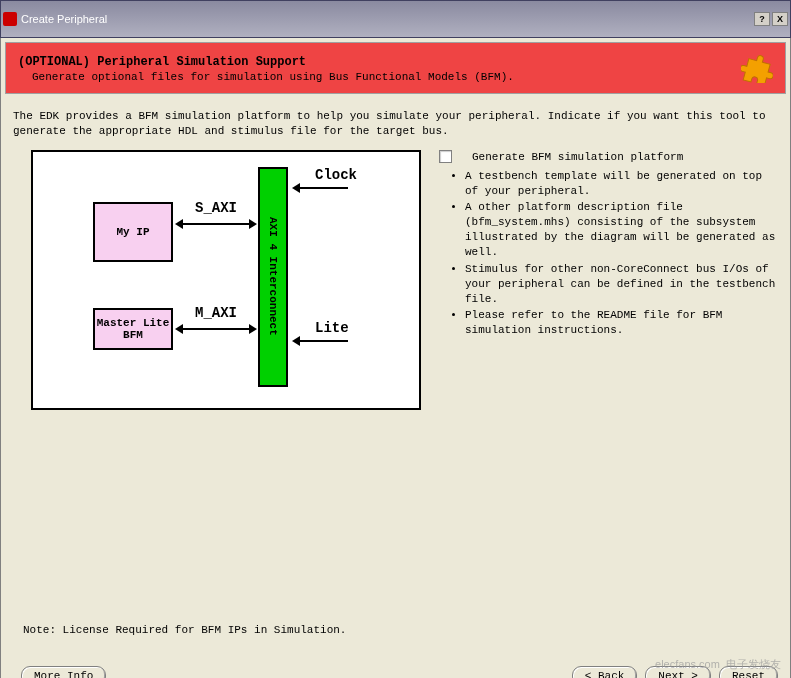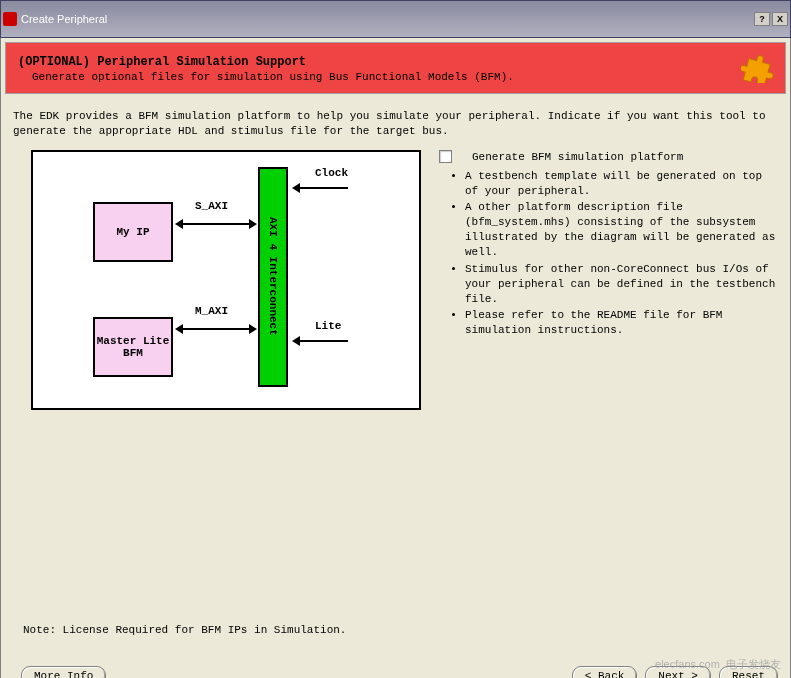--- a/index.html
+++ b/index.html
@@ -38,21 +38,21 @@
 .btn { background: #ece9d8; border: 1px solid #808080; box-shadow: inset 1px 1px 0 #fff, inset -1px -1px 0 #a0a0a0; padding: 3px 12px; font-family: "Courier New", monospace; font-size: 11px; cursor: pointer; }
 .btn u { text-decoration: underline; }
 .footer .spacer { flex: 1; }
 .footer .btn { margin-left: 8px; border-radius: 9px; }
 
 .watermark { position: absolute; bottom: 6px; right: 10px; color: #999; font-family: Tahoma, sans-serif; font-size: 11px; opacity: 0.7; pointer-events: none; }
 
 .ip-box { position: absolute; background: #f8d0f0; border: 2px solid #000; font-weight: bold; font-size: 11px; display: flex; align-items: center; justify-content: center; text-align: center; padding: 4px; }
 .interconnect { position: absolute; left: 225px; top: 15px; width: 30px; height: 220px; background: #00d000; border: 2px solid #000; display: flex; align-items: center; justify-content: center; }
 .interconnect .vtext { writing-mode: vertical-rl; font-weight: bold; font-size: 11px; }
-.arrow-label { position: absolute; font-weight: bold; font-size: 11px; }
+.arrow-label { position: absolute; font-weight: bold; font-size: 14px; }
 .arrow-line { position: absolute; background: #000; height: 2px; }
 .arrow-head-l { position: absolute; width: 0; height: 0; border-top: 5px solid transparent; border-bottom: 5px solid transparent; border-right: 8px solid #000; }
 .arrow-head-r { position: absolute; width: 0; height: 0; border-top: 5px solid transparent; border-bottom: 5px solid transparent; border-left: 8px solid #000; }
 </style>
 </head>
 <body>
 
 <div class="titlebar">
   <span class="icon"></span>
   <span>Create Peripheral</span>
@@ -72,21 +72,21 @@
       <path fill="#f4a000" stroke="#c07000" d="M6 10h8v-3a3 3 0 0 1 6 0v3h8v8h3a3 3 0 0 1 0 6h-3v8h-8v-3a3 3 0 0 0-6 0v3H6v-8H3a3 3 0 0 1 0-6h3z" transform="rotate(15 16 16)"></path>
     </svg>
   </div>
 
   <div class="content">
     <div class="intro">The EDK provides a BFM simulation platform to help you simulate your peripheral. Indicate if you want this tool to generate the appropriate HDL and stimulus file for the target bus.</div>
 
     <div class="main-row">
       <div class="diagram-box">
         <div class="ip-box" style="left:60px; top:50px; width:80px; height:60px;">My IP</div>
-        <div class="ip-box" style="left:60px; top:165px; width:80px; height:60px; white-space:pre;">Master Lite
+        <div class="ip-box" style="left:60px; top:156px; width:80px; height:42px; white-space:pre;">Master Lite
 BFM</div>
         <div class="interconnect">
           <span class="vtext">AXI 4 Interconnect</span>
         </div>
 
         <span class="arrow-label" style="left:162px; top:48px;">S_AXI</span>
         <div class="arrow-line" style="left:148px; top:71px; width:70px;"></div>
         <div class="arrow-head-l" style="left:142px; top:67px;"></div>
         <div class="arrow-head-r" style="left:216px; top:67px;"></div>
 

